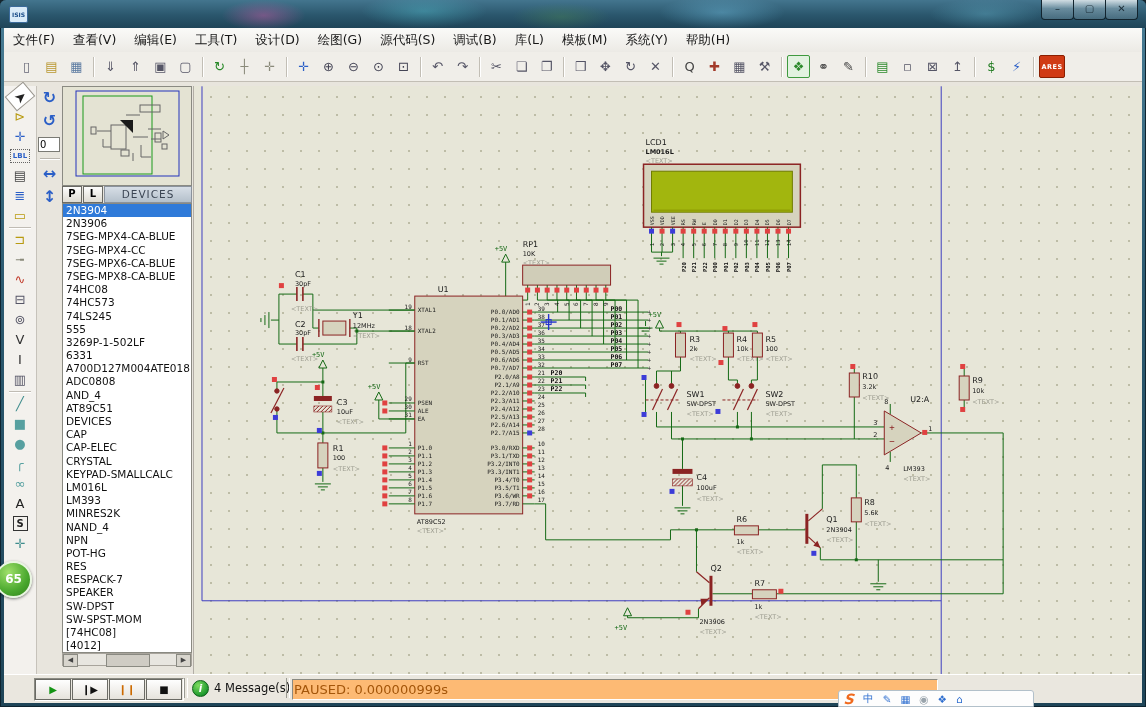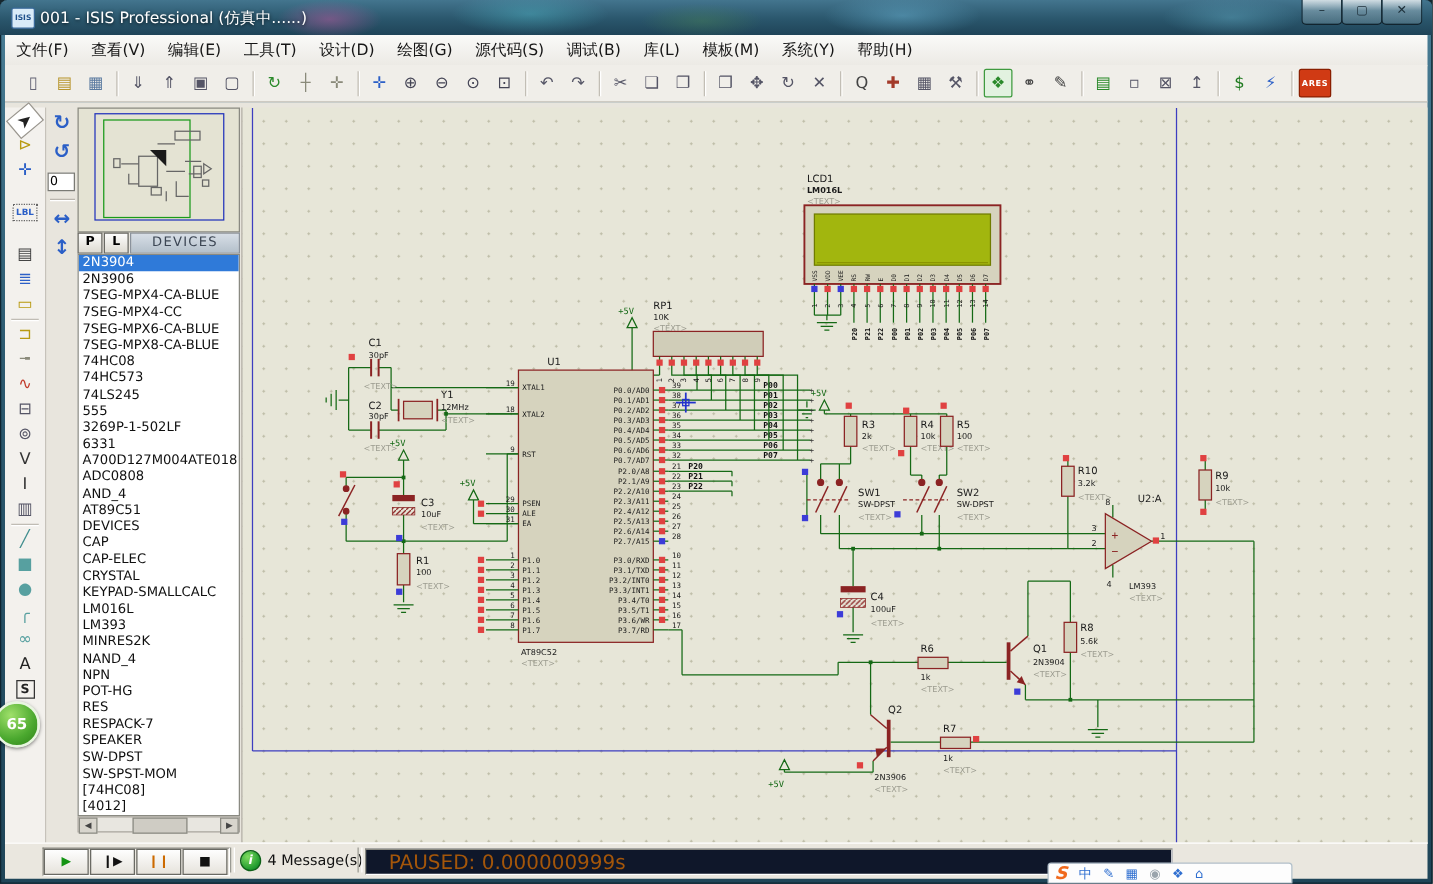--- a/index.html
+++ b/index.html
@@ -29,21 +29,21 @@
   #toolbar{position:absolute;left:4px;right:4px;top:52px;height:30px;background:#f0eee9;border-bottom:1px solid #c2beb5;display:flex;align-items:center;padding-left:10px;box-sizing:border-box;}
   .tbtn{width:21px;height:21px;margin:0 1px;display:flex;align-items:center;justify-content:center;font-size:13px;border:1px solid transparent;border-radius:2px;}
   .tb-active{border:1px solid #3f9a3f;background:#e2f2e0;}
   .tb-ares{background:#d03a14;border:1px solid #8a1e00;color:#fff !important;font-size:6.5px;font-weight:bold;width:24px;letter-spacing:.5px;}
   .tsep{width:1px;height:20px;background:#c2beb5;margin:0 4px;box-shadow:1px 0 0 #fff;}
   
   #main{position:absolute;left:4px;right:4px;top:82px;bottom:32px;background:#e8e5dd;}
   #modebar{position:absolute;left:0;top:4px;bottom:0;width:32px;background:#f3f1ed;border-right:1px solid #c6c2ba;}
   .mtool{width:24px;height:19px;margin:1px auto 0 auto;display:flex;align-items:center;justify-content:center;font-size:13px;}
   .msel{background:#fff;border:1px solid #9a968e;box-sizing:border-box;}
-  .msmall{font-size:7px;font-weight:bold;border:1px dotted #666;box-sizing:border-box;width:20px;height:14px;margin:17px auto;}
+  .msmall{font-size:7px;font-weight:bold;border:1px dotted #666;box-sizing:border-box;width:20px;height:14px;margin:3px auto;}
   .mboxed{border:1px solid #333;box-sizing:border-box;width:15px;height:15px;font-size:10px;font-weight:bold;margin:3px auto;}
   .mdiv{width:22px;height:1px;background:#c0bcb4;margin:2px auto;box-shadow:0 1px 0 #fff;}
   .sel-cursor{transform:rotate(-40deg);font-size:14px;}
   #rotcol{position:absolute;left:33px;top:4px;width:25px;}
   .rbtn{width:22px;height:22px;margin:1px auto;text-align:center;line-height:22px;font-size:16px;font-weight:bold;color:#2b5fc7;}
   #angle{width:18px;height:13px;border:1px solid #7a7a74;font-size:10px;padding:0 1px;margin:2px 0 2px 1px;font-family:"DejaVu Sans",sans-serif;}
   .rdiv{width:20px;height:1px;background:#b8b4ac;margin:4px auto;box-shadow:0 1px 0 #fff;}
   #overview{position:absolute;left:58px;top:4px;width:128px;height:98px;background:#e4e3d3;border:1px solid #8a8a82;}
   #plbar{position:absolute;left:58px;top:104px;width:130px;height:17px;display:flex;}
   .plbtn{width:18px;height:15px;border:1px solid #6a6a64;background:linear-gradient(#fdfdfc,#dedbd2);font-size:10px;font-weight:bold;text-align:center;line-height:14px;margin-right:1px;}
@@ -59,21 +59,21 @@
     background-image:radial-gradient(circle,#bdbca6 0.8px,transparent 1px);background-size:18px 18px;background-position:8px 2px;
     border-left:1px solid #b2aea6;}
   #schsvg{position:absolute;inset:0;width:100%;height:100%;}
   
   #statusbar{position:absolute;left:4px;right:4px;bottom:4px;height:28px;background:#eae7df;border-top:1px solid #fff;}
   #simbtns{position:absolute;left:30px;top:3px;height:21px;display:flex;border:1px solid;border-color:#8a8a82 #fff #fff #8a8a82;padding:0px;}
   .simbtn{width:34px;height:19px;border:1px solid #6a6a64;background:linear-gradient(#fefefe,#e6e3dc);margin-right:1px;display:flex;align-items:center;justify-content:center;font-size:10px;}
   #infoicon{position:absolute;left:188px;top:5px;width:15px;height:15px;border-radius:50%;background:radial-gradient(circle at 35% 30%,#7fdc5f,#1f9a2f 70%,#127020);border:1px solid #0e6018;color:#fff;font-size:10px;font-weight:bold;font-style:italic;text-align:center;line-height:15px;}
   #msgcount{position:absolute;left:210px;top:6px;font-size:11.5px;color:#111;}
   .groove{position:absolute;top:3px;height:20px;width:2px;border-left:1px solid #9a9a92;border-right:1px solid #fff;}
-  #pausedfld{position:absolute;left:288px;right:204px;top:4px;height:19px;border:1px solid;border-color:#8a8a82 #fff #fff #8a8a82;background:#0f172a;font-size:16px;color:#a4560a;line-height:19px;padding-left:18px;}
+  #pausedfld{position:absolute;left:288px;right:204px;top:4px;height:19px;border:1px solid;border-color:#8a8a82 #fff #fff #8a8a82;background:#fdba74;font-size:13px;color:#a4560a;line-height:19px;padding-left:1px;}
   #coordfld{position:absolute;right:2px;width:184px;top:4px;height:19px;border:1px solid;border-color:#8a8a82 #fff #fff #8a8a82;background:#ece9e1;
     font-size:11.5px;color:#1515b8;line-height:19px;display:flex;justify-content:flex-end;}
   #coordfld span{margin-right:16px;}
   
   #badge{position:absolute;left:-5px;top:561px;width:33px;height:33px;border-radius:50%;
     background:radial-gradient(circle at 35% 28%,#9fe06a,#4aa82e 60%,#2e8018);border:2px solid #e8f5e0;box-shadow:0 1px 3px rgba(0,0,0,.5);
     color:#fff;font-size:12px;font-weight:bold;text-align:center;line-height:33px;z-index:50;}
   #imebar{position:absolute;left:838px;top:690px;width:196px;height:17px;background:#fdfdfd;border:1px solid #b2c0ca;border-radius:3px 3px 0 0;z-index:50;display:flex;align-items:center;padding:0 6px;box-sizing:border-box;}
   #imelogo{color:#f06a1e;font-weight:bold;font-style:italic;font-size:14px;margin-right:8px;transform:skewX(-8deg);}
   .imeic{font-size:10.5px;margin-right:9px;}
@@ -83,21 +83,20 @@
   .gtx{font-family:"DejaVu Sans",sans-serif;font-size:6.5px;fill:#9c9c90;}
   .pw{font-family:"DejaVu Sans Mono",monospace;font-size:7px;fill:#156915;}
 </style>
 </head>
 <body>
 
 <div id="stage">
  <div id="win">
   <div id="titlebar">
     <div id="appicon">ISIS</div>
-    <div id="title">001 - ISIS Professional (仿真中......)</div>
     <div id="winctl">
       <div class="wbtn">–</div>
       <div class="wbtn">▢</div>
       <div class="wbtn">✕</div>
     </div>
   </div>
   <div id="menubar"><div class="menu-item">文件(F)</div><div class="menu-item">查看(V)</div><div class="menu-item">编辑(E)</div><div class="menu-item">工具(T)</div><div class="menu-item">设计(D)</div><div class="menu-item">绘图(G)</div><div class="menu-item">源代码(S)</div><div class="menu-item">调试(B)</div><div class="menu-item">库(L)</div><div class="menu-item">模板(M)</div><div class="menu-item">系统(Y)</div><div class="menu-item">帮助(H)</div></div>
   <div id="toolbar">
         <div class="tbtn" style="color: rgb(102, 102, 119);">▯</div>
         <div class="tbtn" style="color: rgb(184, 150, 46);">▤</div>

